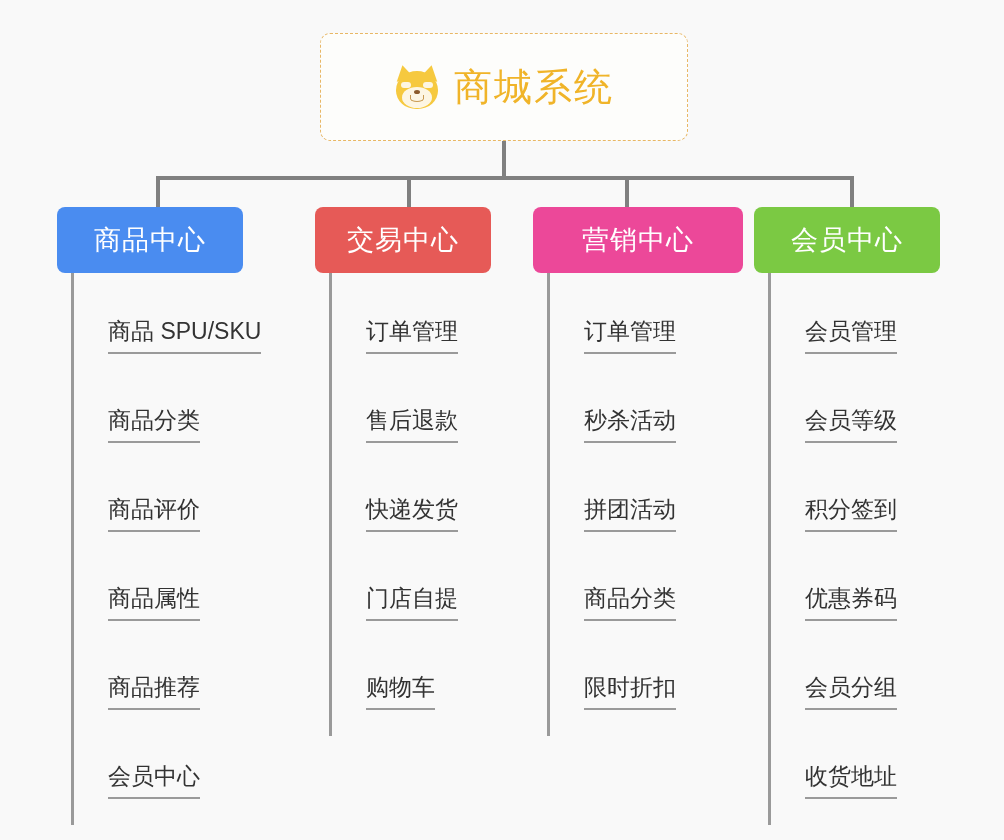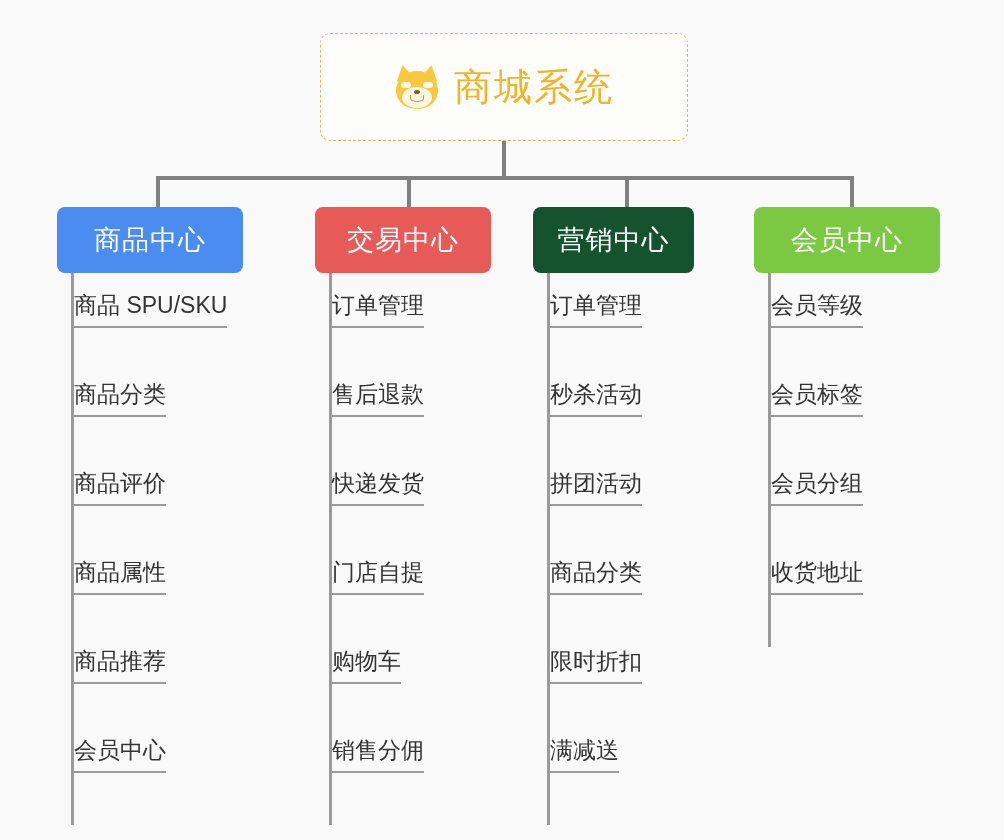--- a/index.html
+++ b/index.html
@@ -125,21 +125,22 @@
   .branch-body {
     position: relative;
     margin-left: 14px;
     border-left: 3px solid #9a9a9a;
     padding-top: 18px;
   }
   .leaf {
     position: relative;
     height: 89px;
     display: flex;
-    align-items: flex-start;
+    align-items: center;
+    padding-left: 34px;
   }
   .leaf-label {
     display: inline-block;
     font-size: 23px;
     color: #333333;
     line-height: 1.25;
     white-space: nowrap;
     padding-bottom: 6px;
     border-bottom: 2px solid #9a9a9a;
   }
@@ -209,62 +210,62 @@
       </div>
       <div class="leaf">
         <span class="leaf-label">快递发货</span>
       </div>
       <div class="leaf">
         <span class="leaf-label">门店自提</span>
       </div>
       <div class="leaf">
         <span class="leaf-label">购物车</span>
       </div>
-      <div class="leaf">
-        <span class="leaf-label">销售分佣</span>
-      </div>
     </div>
   </div>
 
   <div class="branch" style="left:525px; width:186px;">
-    <div class="branch-header" style="width: 161px; background: #14532d;">
+    <div class="branch-header" style="width: 210px; background: #ec4899;">
       <span>营销中心</span>
     </div>
     <div class="branch-body">
       <div class="leaf">
         <span class="leaf-label">订单管理</span>
       </div>
       <div class="leaf">
         <span class="leaf-label">秒杀活动</span>
       </div>
       <div class="leaf">
         <span class="leaf-label">拼团活动</span>
       </div>
       <div class="leaf">
         <span class="leaf-label">商品分类</span>
       </div>
       <div class="leaf">
         <span class="leaf-label">限时折扣</span>
-      </div>
-      <div class="leaf">
-        <span class="leaf-label">满减送</span>
       </div>
     </div>
   </div>
 
   <div class="branch" style="left:746px; width:186px;">
     <div class="branch-header" style="width: 186px; background: rgb(123, 201, 67);">
       <span>会员中心</span>
     </div>
     <div class="branch-body">
       <div class="leaf">
+        <span class="leaf-label">会员管理</span>
+      </div>
+      <div class="leaf">
         <span class="leaf-label">会员等级</span>
       </div>
       <div class="leaf">
-        <span class="leaf-label">会员标签</span>
+        <span class="leaf-label">积分签到</span>
+      </div>
+      <div class="leaf">
+        <span class="leaf-label">优惠券码</span>
       </div>
       <div class="leaf">
         <span class="leaf-label">会员分组</span>
       </div>
       <div class="leaf">
         <span class="leaf-label">收货地址</span>
       </div>
     </div>
   </div>
 

